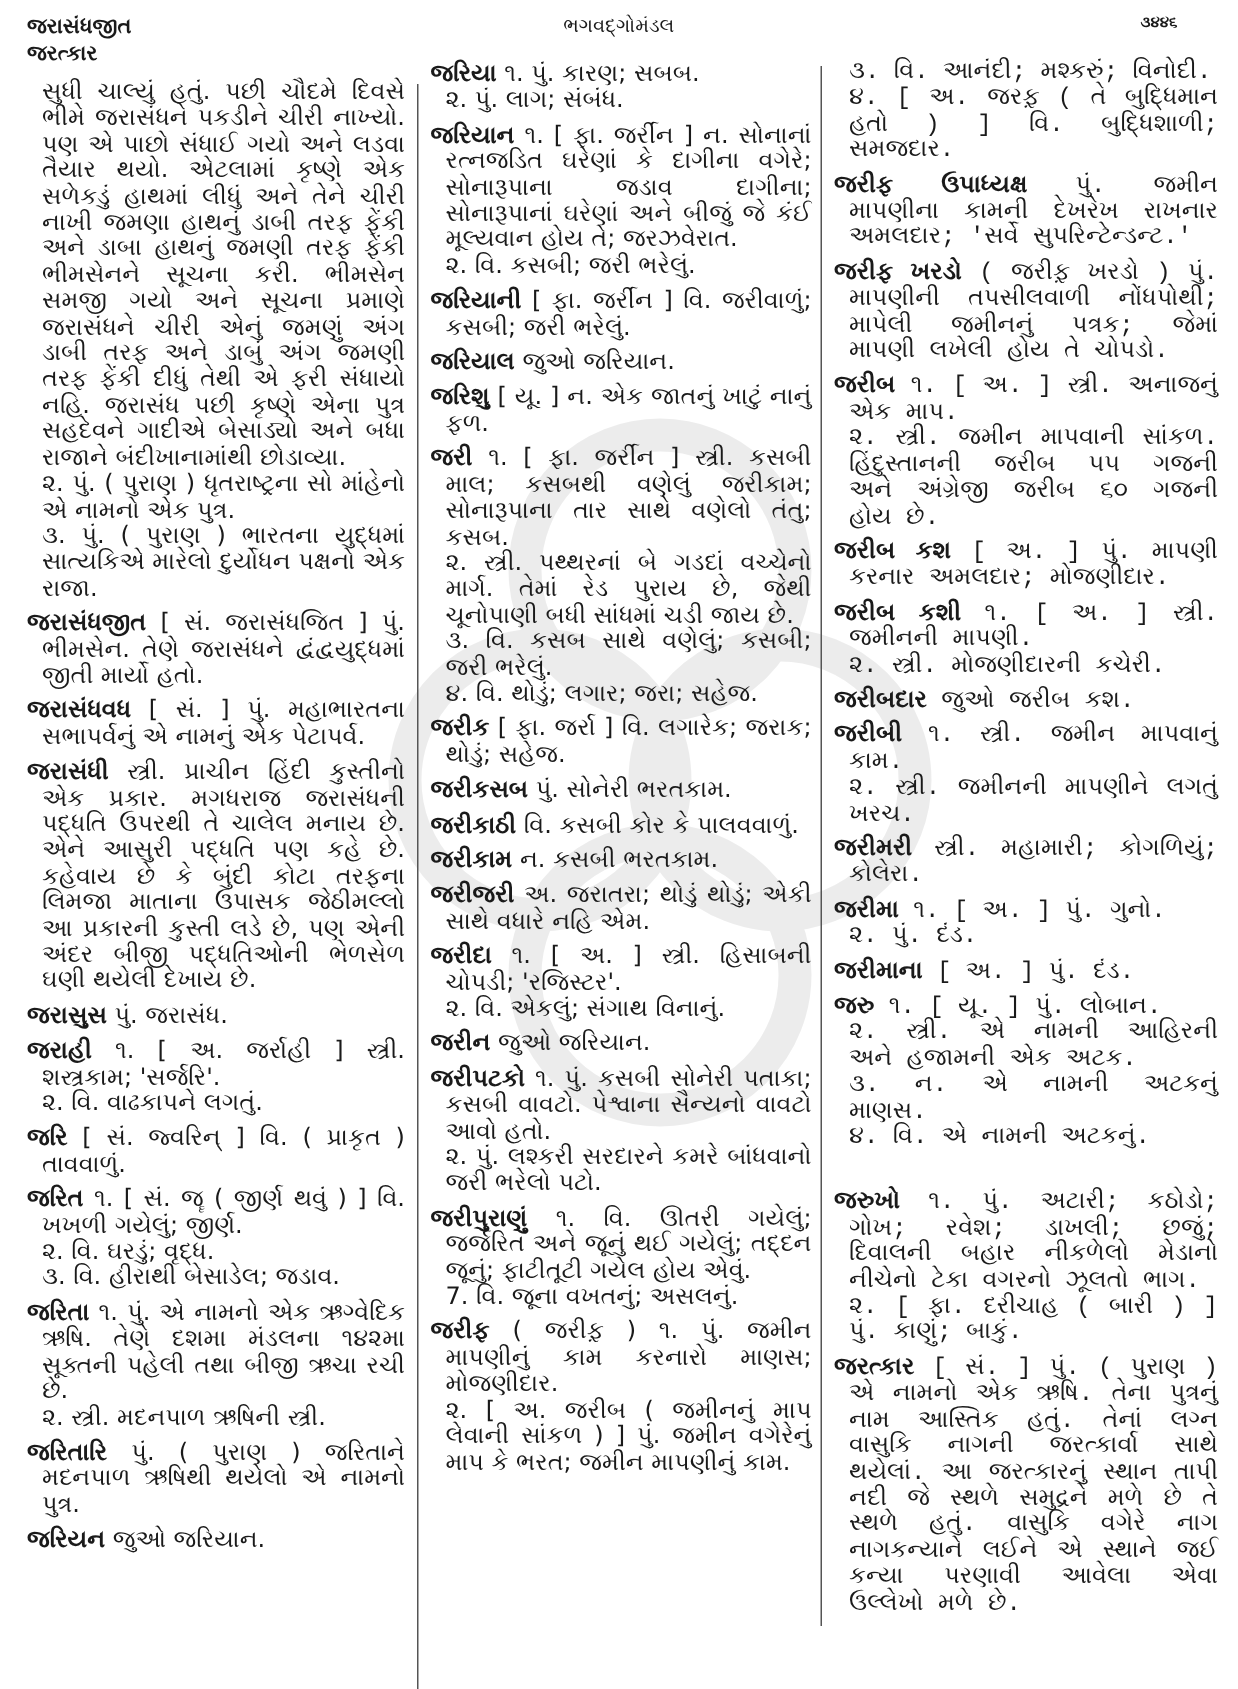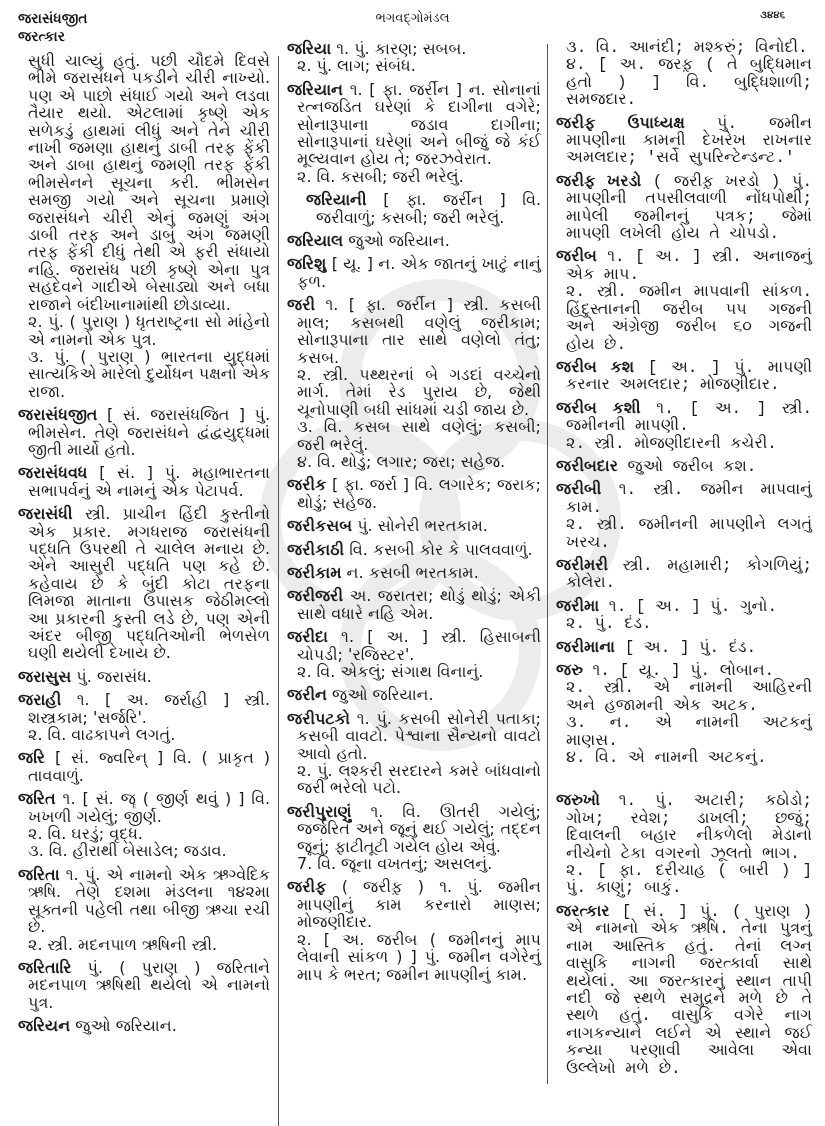--- a/index.html
+++ b/index.html
@@ -98,21 +98,21 @@
 <div class="col col2">
     <div class="entry">
       <span class="first" style="text-indent: -10px; padding-left: 10px;"><span class="hw">જરિયા</span> <span>૧. પું. કારણ; સબબ.</span></span>
       <span class="sense"><span>૨. પું. લાગ; સંબંધ.</span></span>
     </div>
     <div class="entry">
       <span class="first" style="text-indent: -10px; padding-left: 10px;"><span class="hw">જરિયાન</span> <span>૧. [ ફા. જર્રીન ] ન. સોનાનાં રત્નજડિત ઘરેણાં કે દાગીના વગેરે; સોનારૂપાના જડાવ દાગીના; સોનારૂપાનાં ઘરેણાં અને બીજું જે કંઈ મૂલ્યવાન હોય તે; જરઝવેરાત.</span></span>
       <span class="sense"><span>૨. વિ. કસબી; જરી ભરેલું.</span></span>
     </div>
     <div class="entry">
-      <span class="first" style="text-indent: -10px; padding-left: 10px; margin-left: 19px;"><span class="hw">જરિયાની</span> <span>[ ફા. જર્રીન ] વિ. જરીવાળું; કસબી; જરી ભરેલું.</span></span>
+      <span class="first" style="text-indent: -10px; padding-left: 10px;"><span class="hw">જરિયાની</span> <span>[ ફા. જર્રીન ] વિ. જરીવાળું; કસબી; જરી ભરેલું.</span></span>
     </div>
     <div class="entry">
       <span class="first" style="text-indent: -10px; padding-left: 10px;"><span class="hw">જરિયાલ</span> <span>જુઓ જરિયાન.</span></span>
     </div>
     <div class="entry">
       <span class="first" style="text-indent: -10px; padding-left: 10px;"><span class="hw">જરિશુ</span> <span>[ યૂ. ] ન. એક જાતનું ખાટું નાનું ફળ.</span></span>
     </div>
     <div class="entry">
       <span class="first" style="text-indent: -10px; padding-left: 10px;"><span class="hw">જરી</span> <span>૧. [ ફા. જર્રીન ] સ્ત્રી. કસબી માલ; કસબથી વણેલું જરીકામ; સોનારૂપાના તાર સાથે વણેલો તંતુ; કસબ.</span></span>
       <span class="sense"><span>૨. સ્ત્રી. પથ્થરનાં બે ગડદાં વચ્ચેનો માર્ગ. તેમાં રેડ પુરાય છે, જેથી ચૂનોપાણી બધી સાંધમાં ચડી જાય છે.</span></span>

